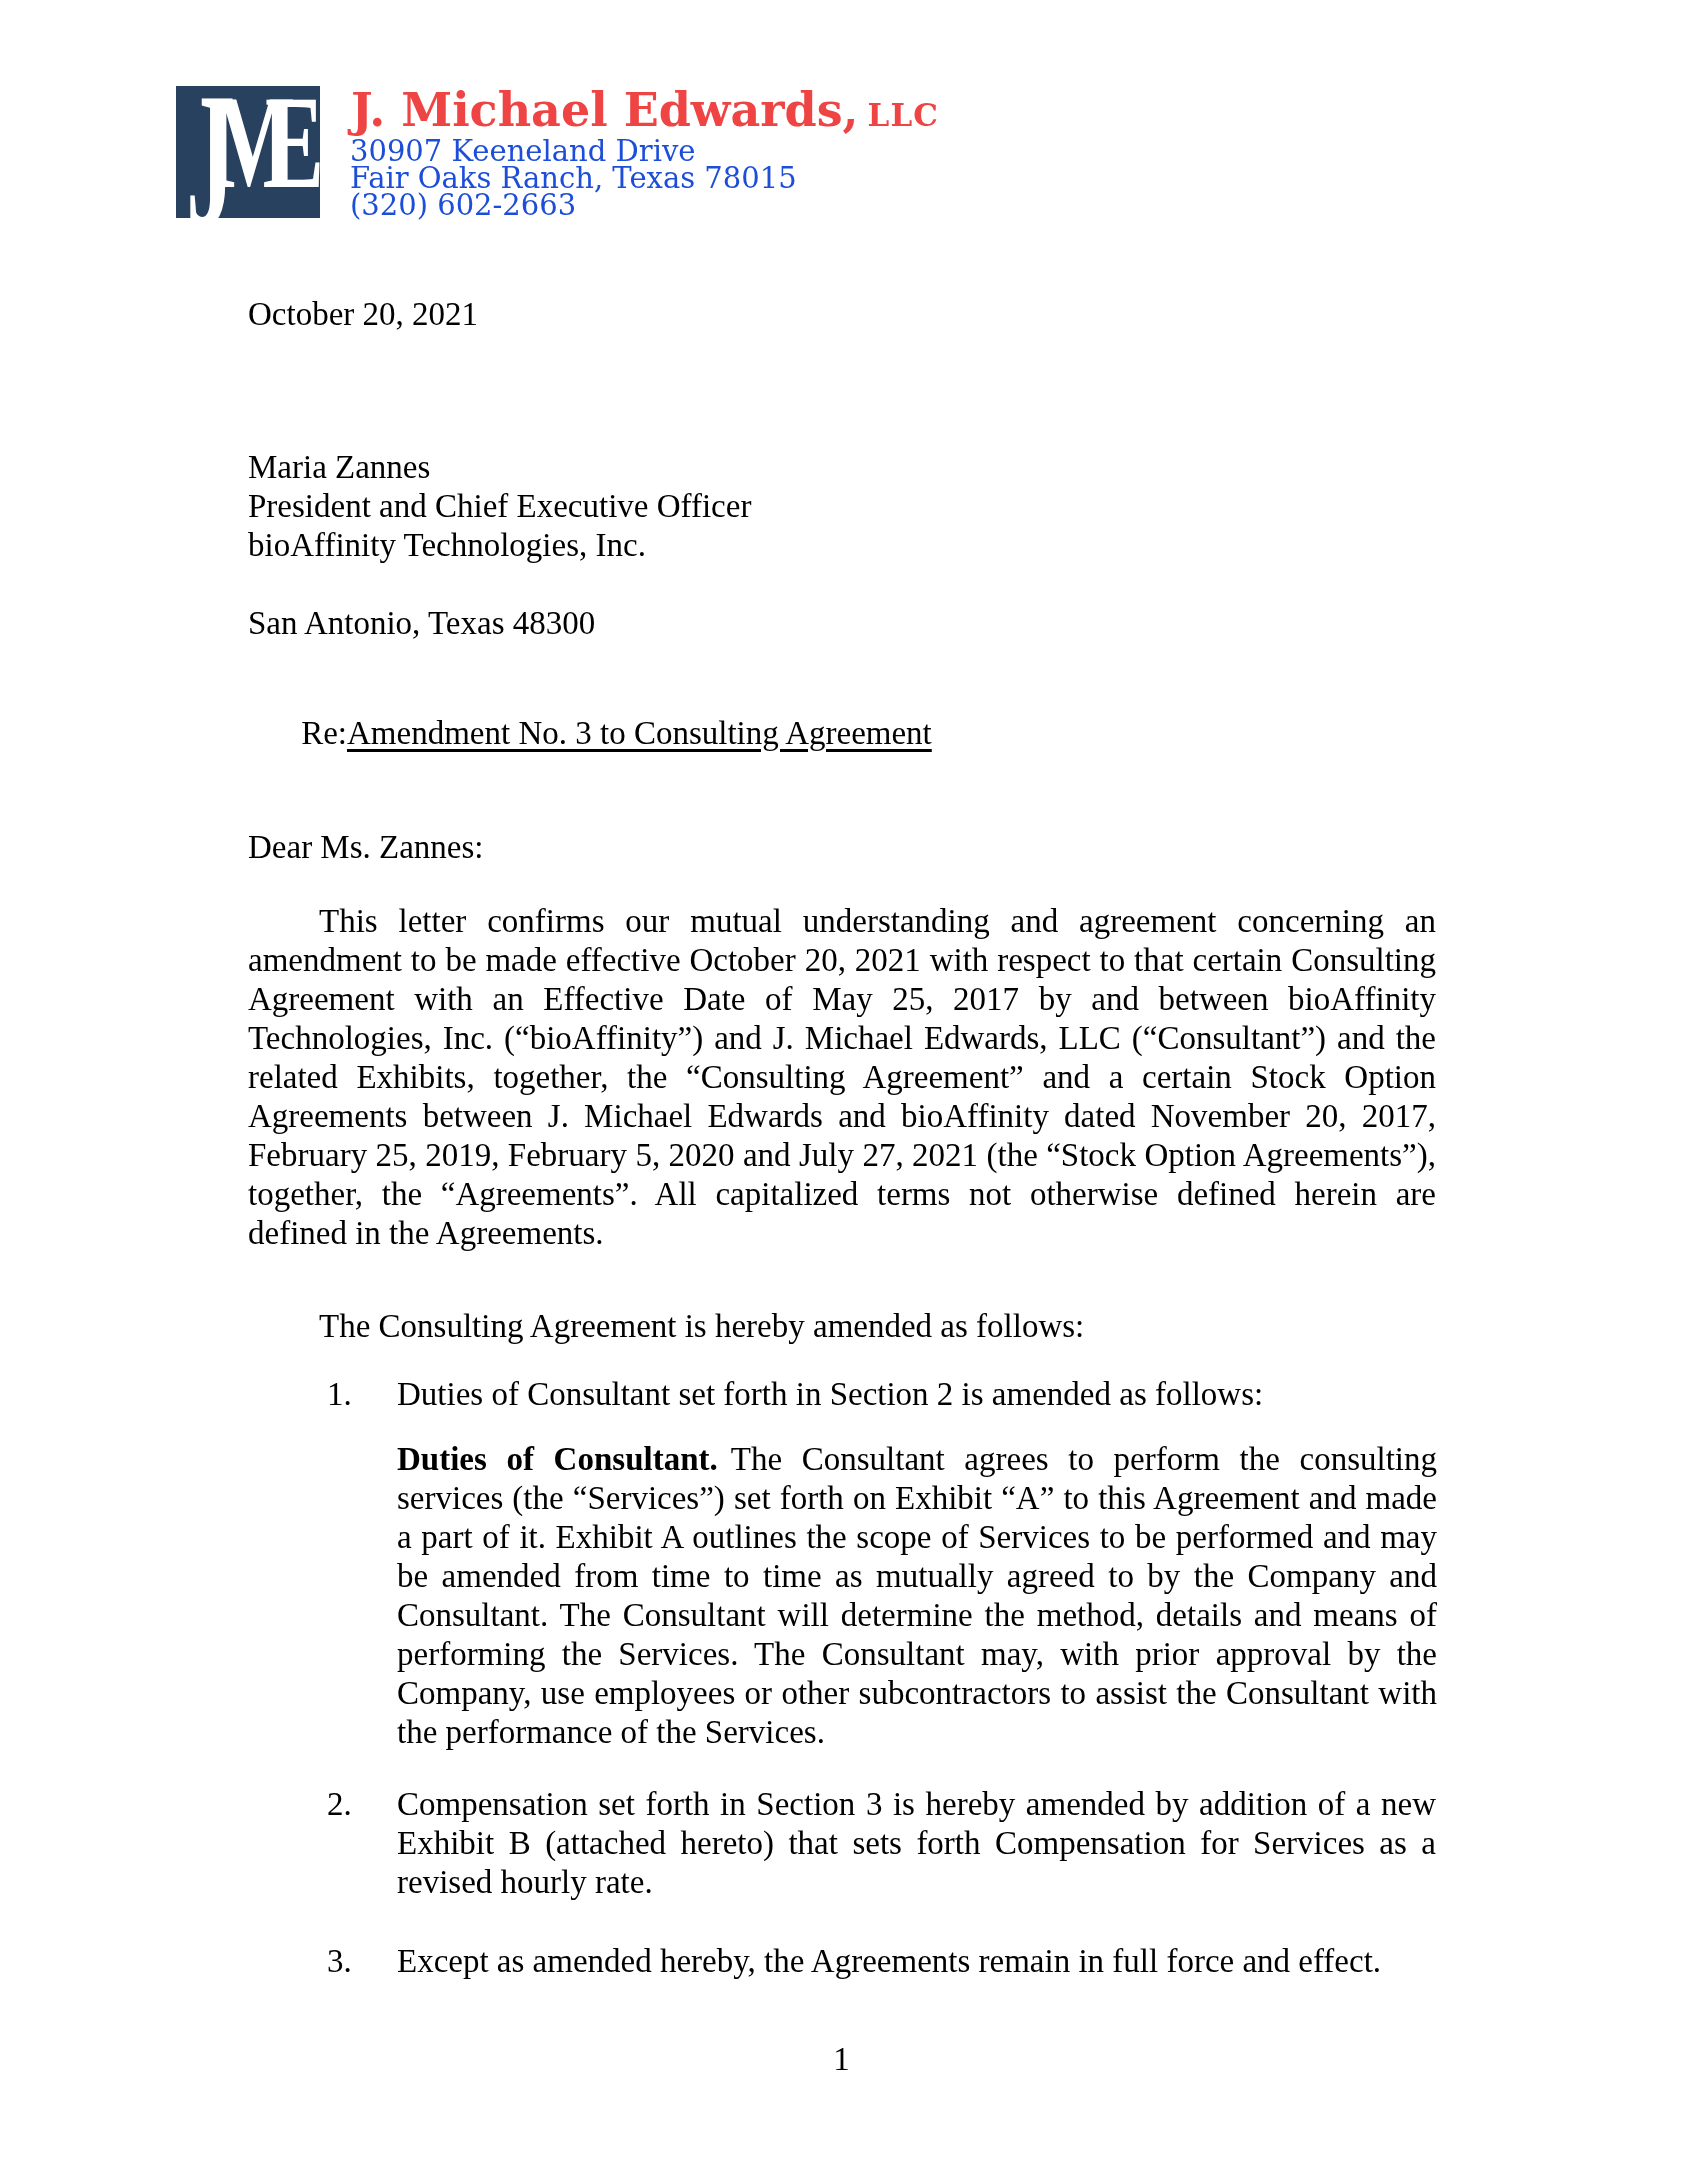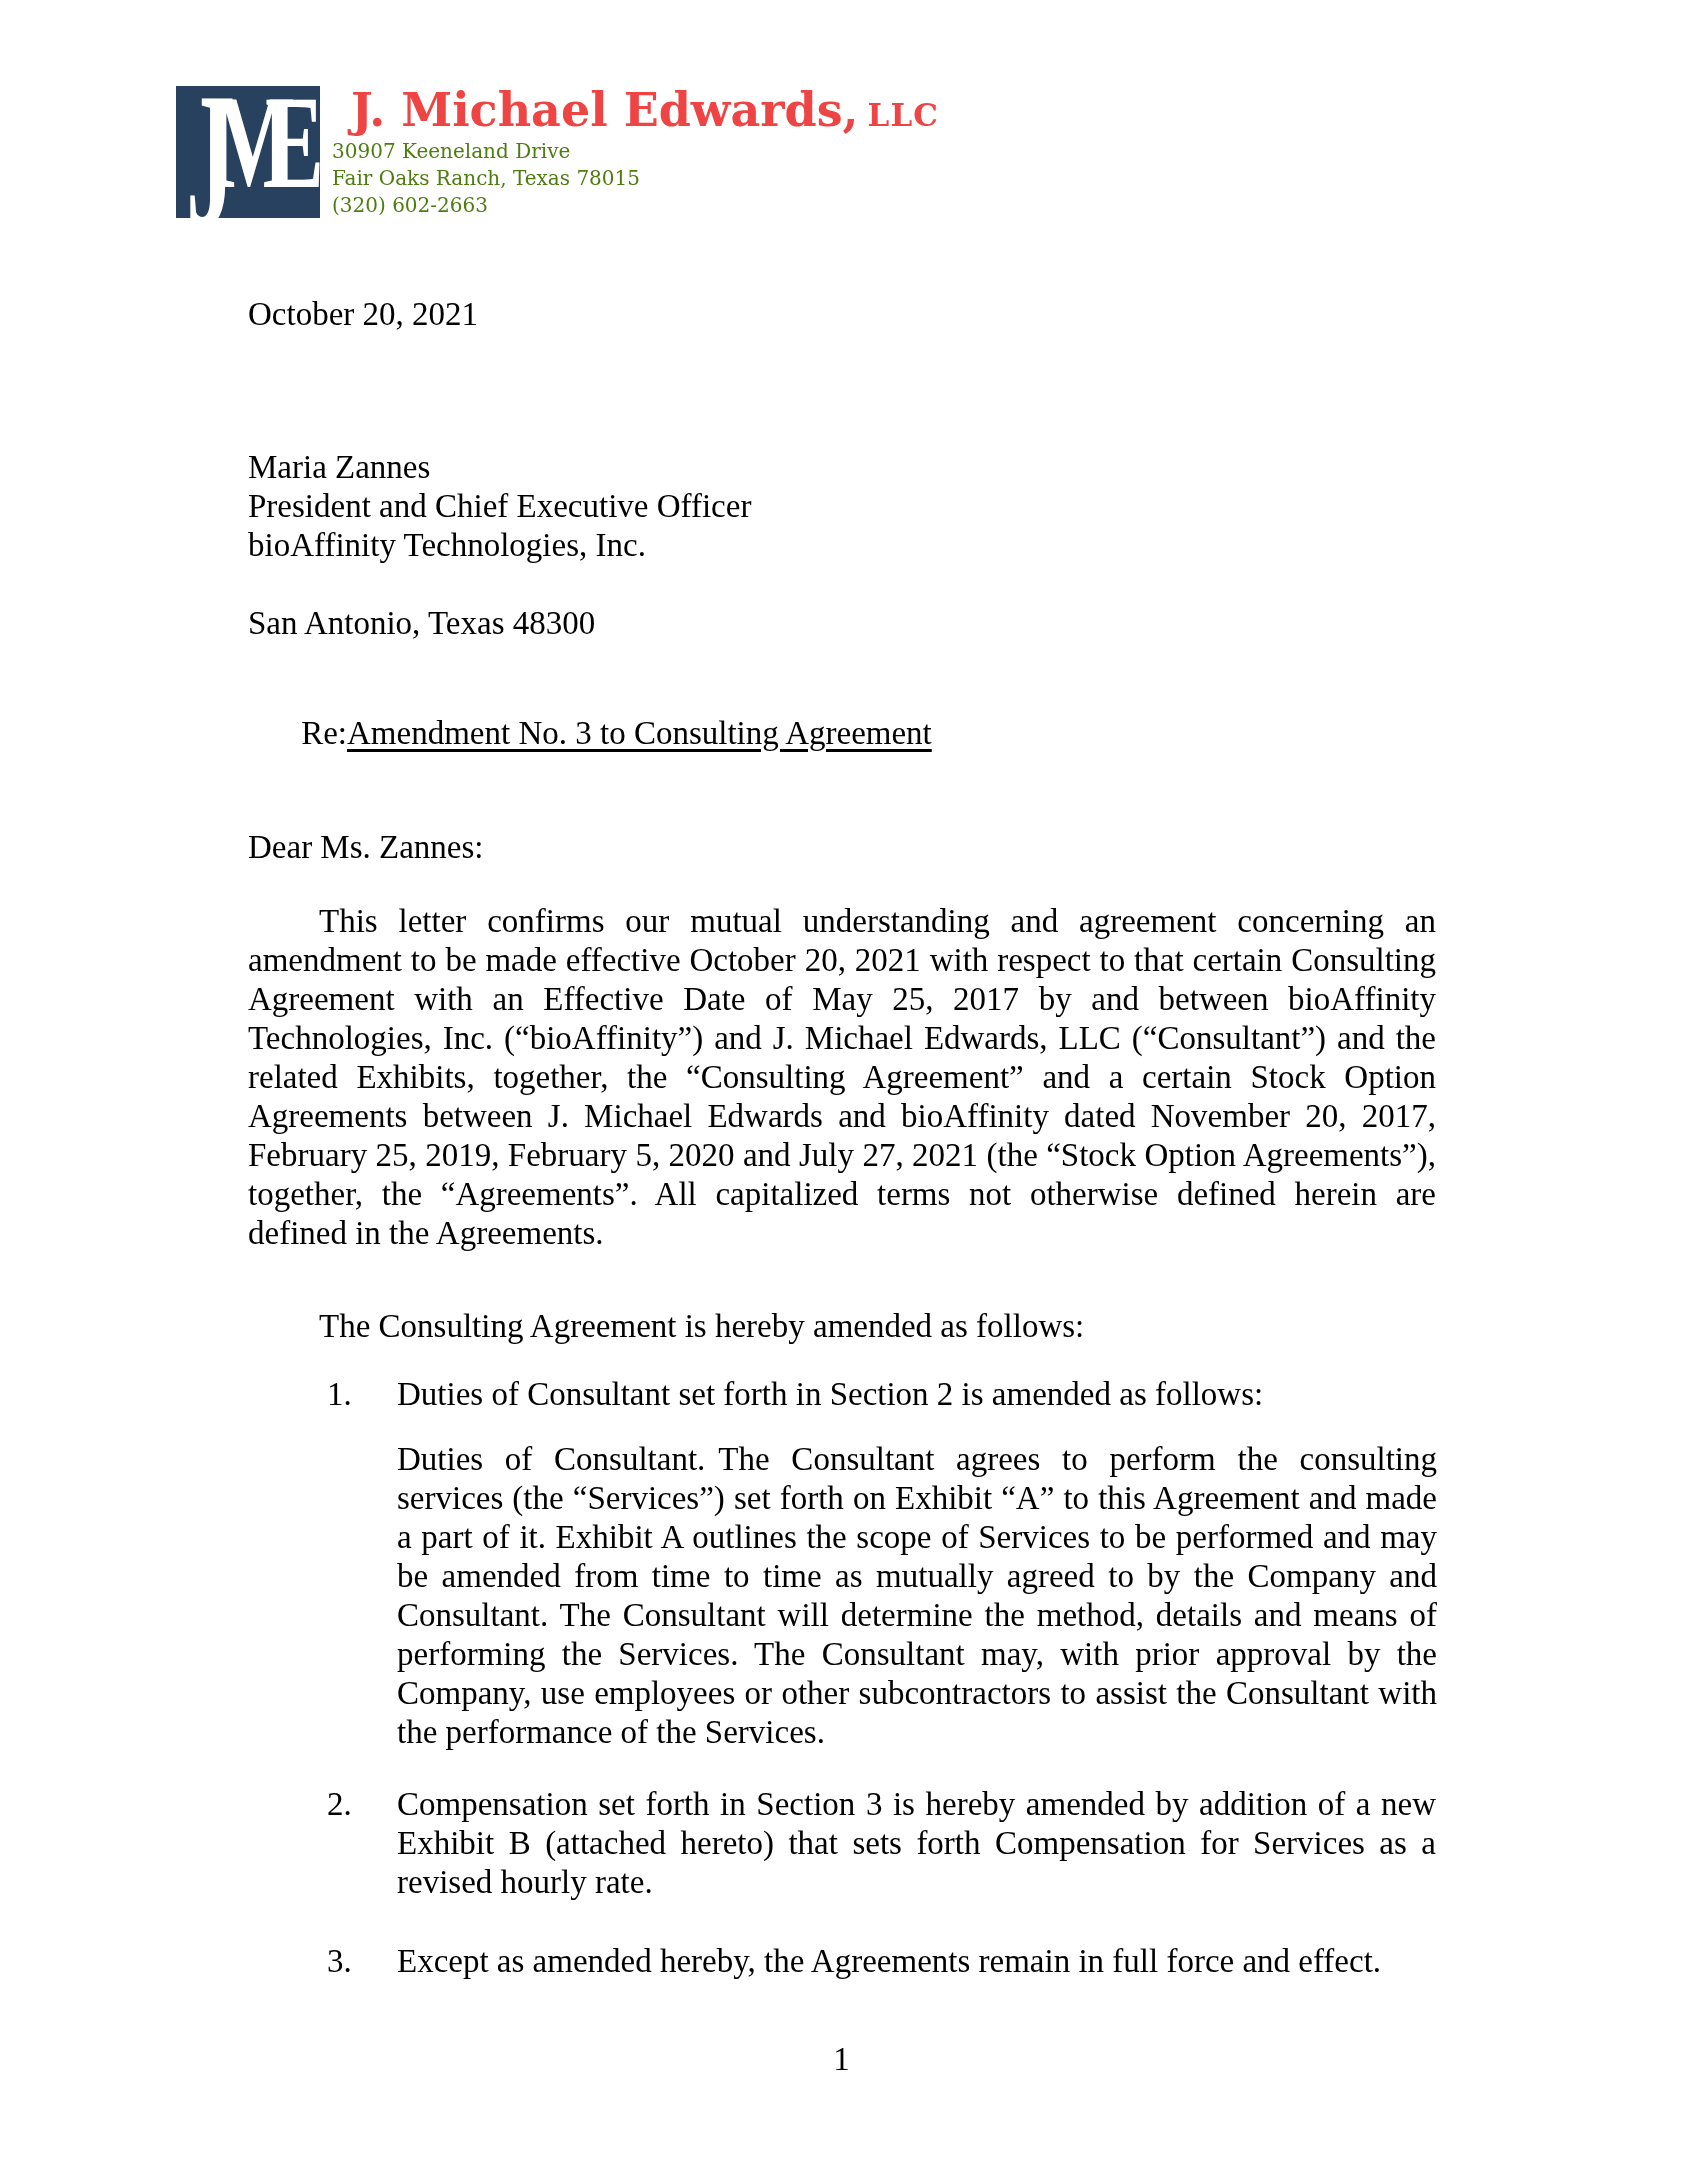--- a/index.html
+++ b/index.html
@@ -32,37 +32,37 @@
   .lh-name{
     position:absolute; left:351px; top:85px;
     font-family:"DejaVu Serif","Liberation Serif",serif;
     font-weight:700; font-size:46px; line-height:1.1; color:#ef4444;
     white-space:nowrap;
   }
   .lh-name .llc{
     font-size:31px; margin-left:9px; letter-spacing:1px;
   }
   .lh-addr{
-    position:absolute; left:332px; top:138px;
+    position:absolute; left:350px; top:138px;
     font-family:"DejaVu Serif","Liberation Serif",serif;
-    font-size:20px; line-height:27px; color:#4d7c0f;
+    font-size:29px; line-height:27px; color:#1d4ed8;
   }
   
   .block{
     position:absolute; left:248px; width:1188px;
     font-size:33px; line-height:39px;
   }
   .indent{ text-indent:71px; }
   .justify{ text-align:justify; }
   .re-label{ display:inline-block; width:99px;text-align:right; }
   .subject{ text-decoration:underline; text-underline-offset:5px; }
   .item .num{ position:absolute; left:79px; top:0; }
   .item .itext{ margin-left:149px; }
   .subpara{ margin-left:149px; width:1040px; text-align:justify; }
-  .lead{ font-weight:400; margin-right:13px; }
+  .lead{ font-weight:700; margin-right:13px; }
   .pagenum{ left:0; width:1683px; text-align:center; }
 </style>
 </head>
 <body>
 
 <div class="page">
 
   <header>
     <div class="logo" id="logo-box" style="background: rgb(40, 65, 95);">
       <span class="lj">J</span>

